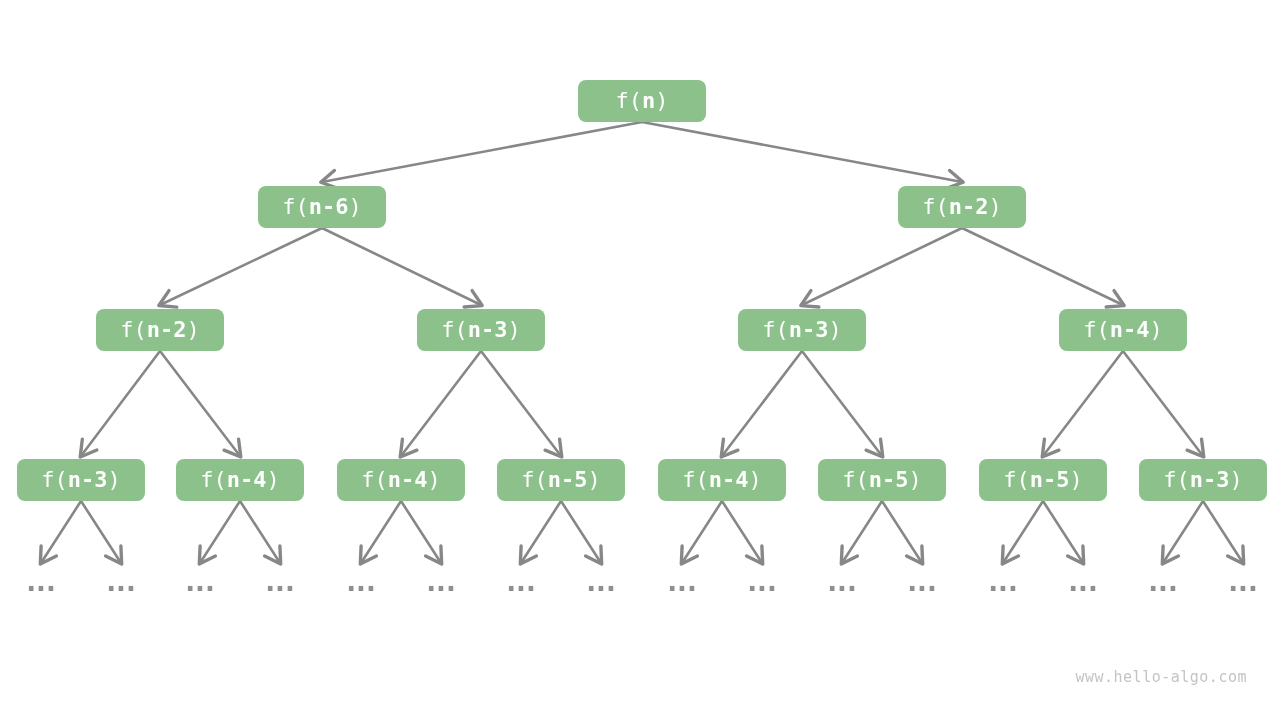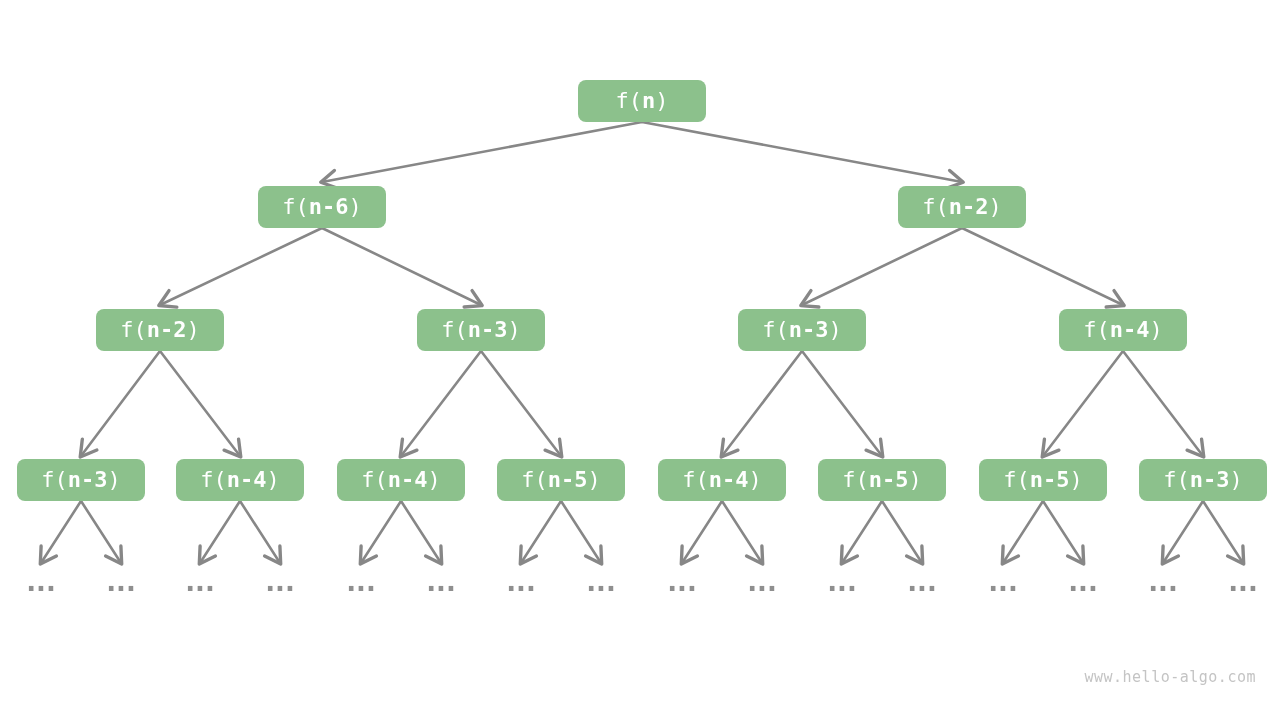--- a/index.html
+++ b/index.html
@@ -56,21 +56,21 @@
     text-align: center;
     font-family: "DejaVu Sans", "Liberation Sans", sans-serif;
     font-weight: 700;
     font-size: 26px;
     line-height: 28px;
     color: #8f8f8f;
   }
   .watermark {
     position: absolute;
     top: 668px;
-    right: 24px;
+    right: 33px;
     font-size: 15px;
     color: #c4c4c4;
     letter-spacing: 0.5px;
   }
 </style>
 </head>
 <body>
 
 <div id="stage">
 

